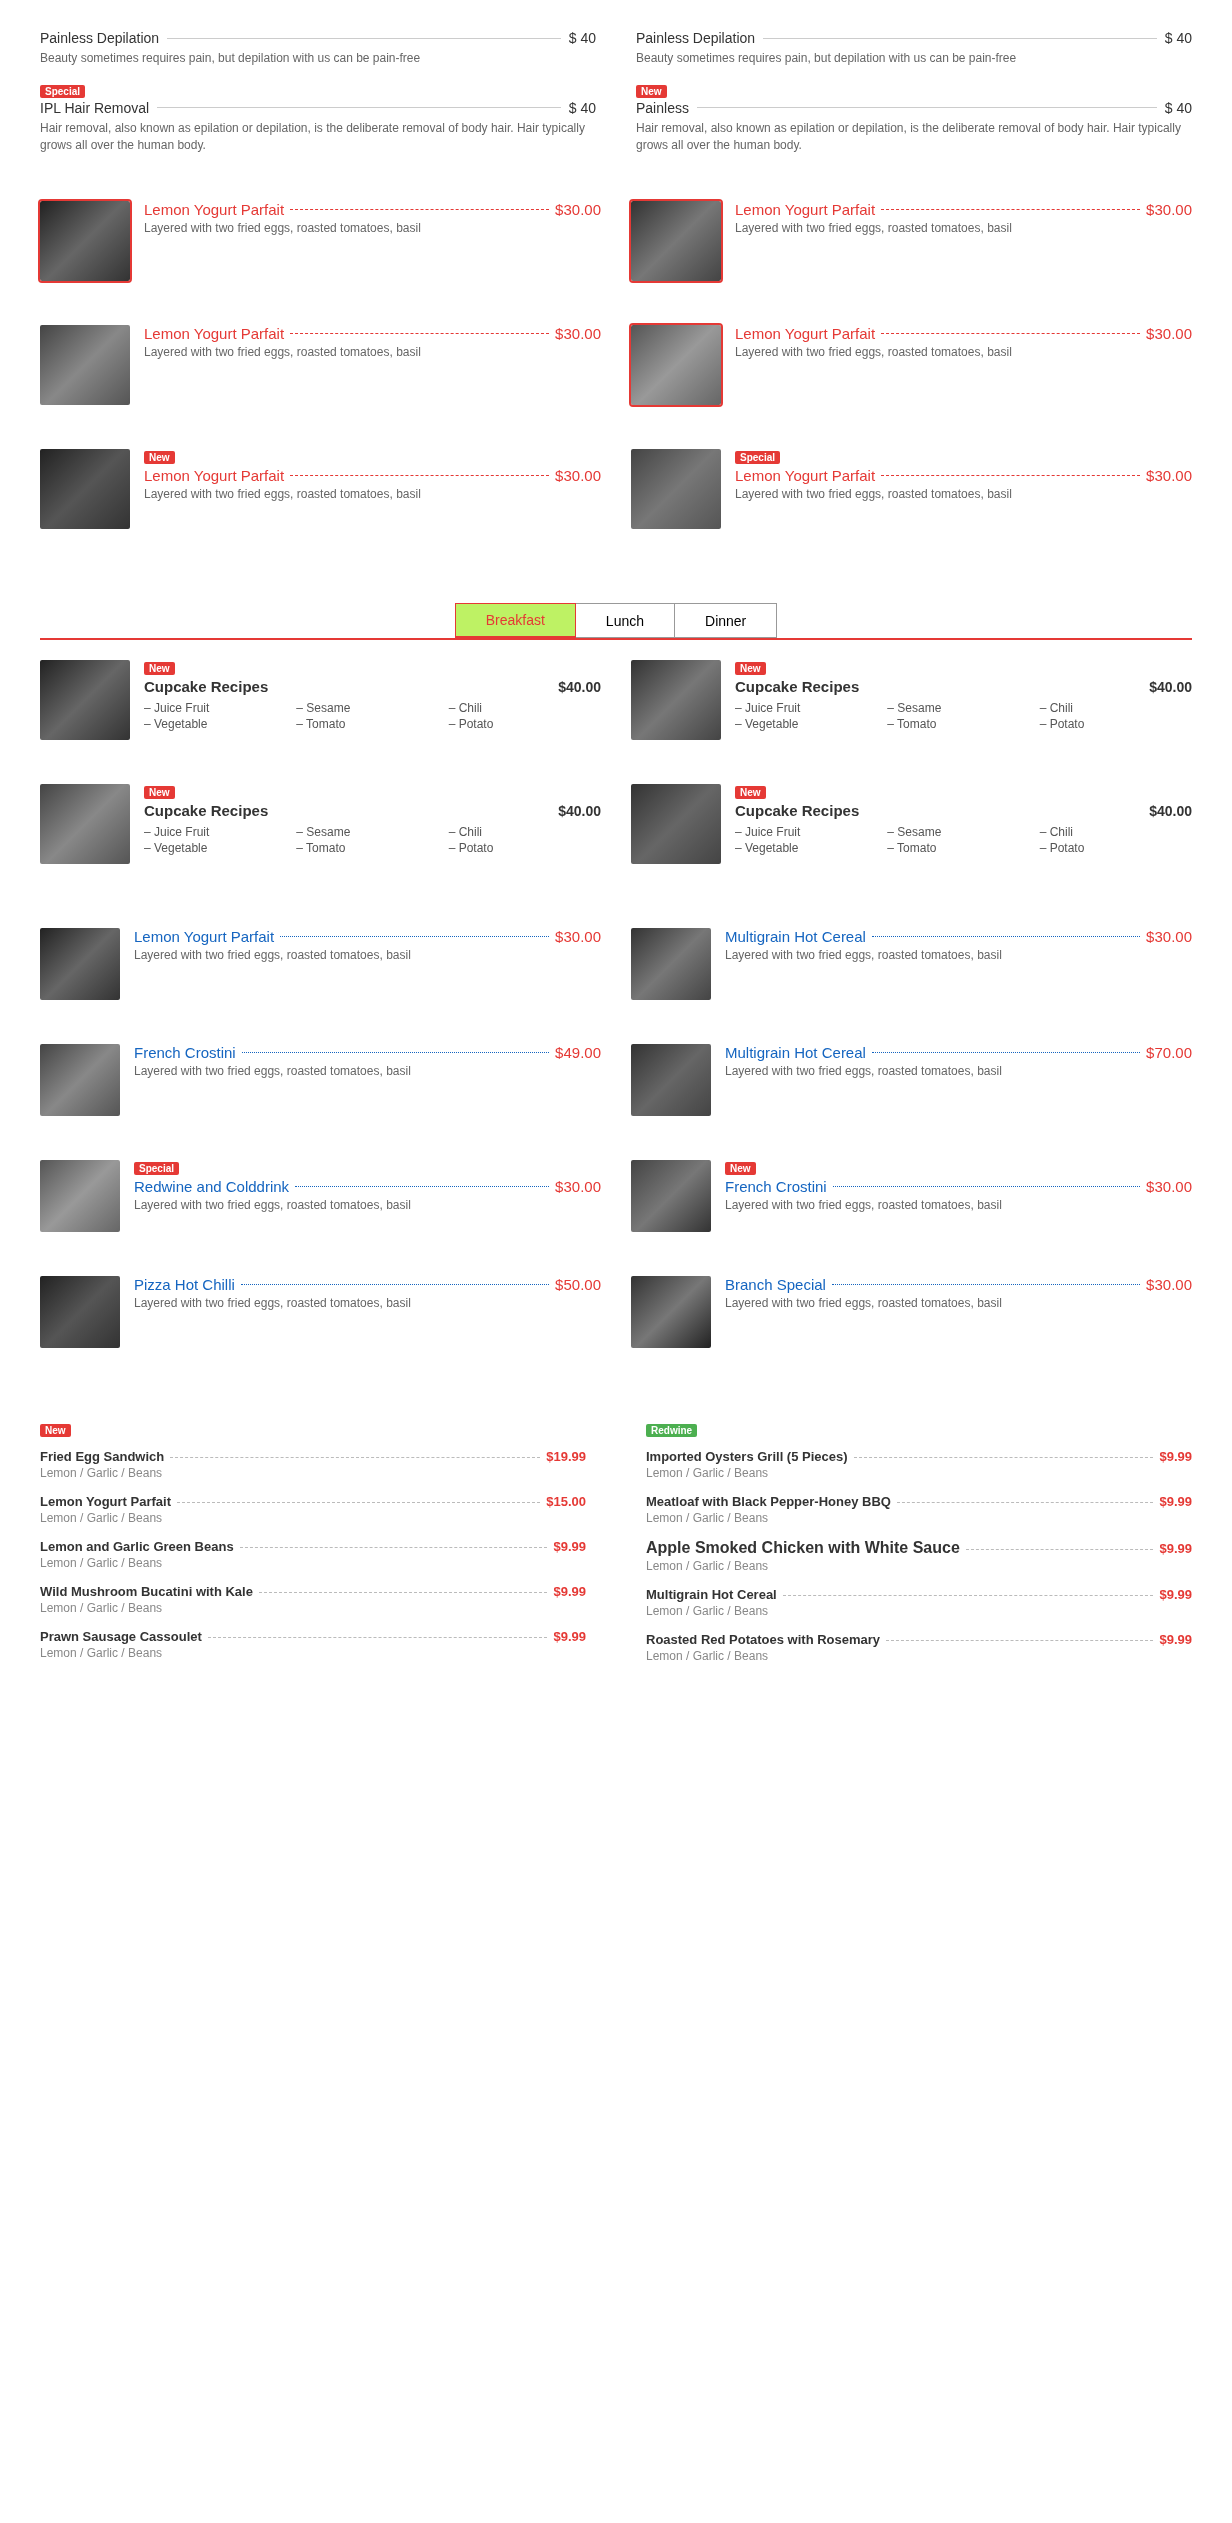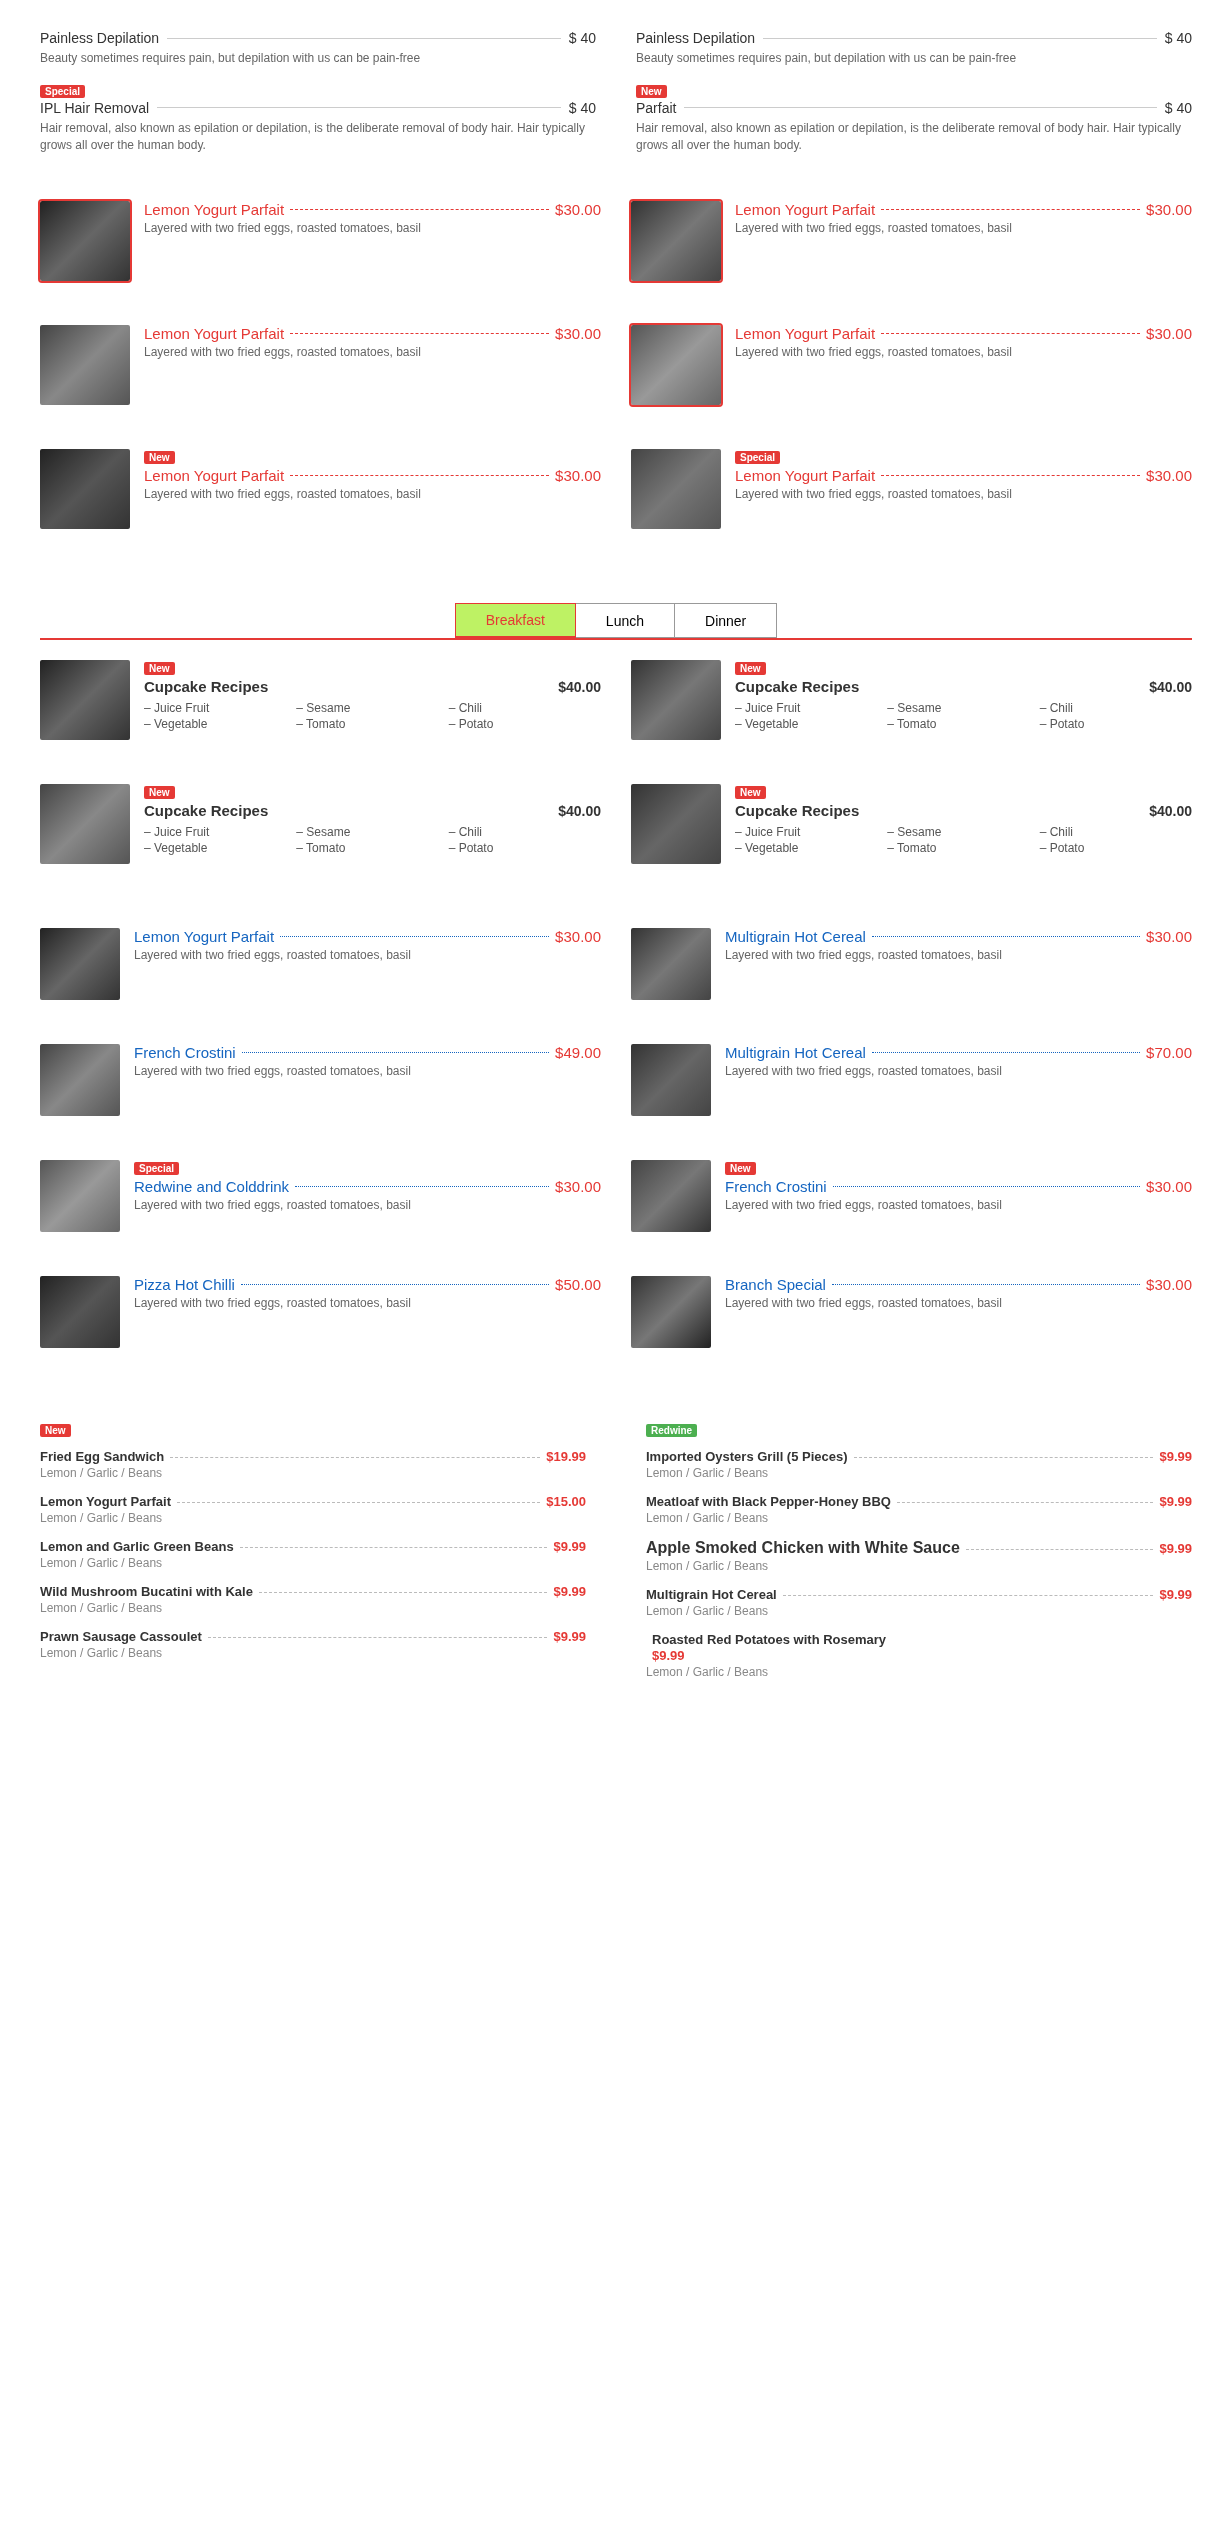--- a/index.html
+++ b/index.html
@@ -42,21 +42,21 @@
         <span style="font-size:14px; font-weight:500;">$ 40</span>
       </div>
       <div style="font-size:12px; color:#666; line-height:1.4;">Beauty sometimes requires pain, but depilation with us can be pain-free</div>
     </div>
 
     <div style="margin-bottom:18px;">
       <div style="display:flex; align-items:center; margin-bottom:2px;">
         <span style="display:inline-block; font-size:10px; font-weight:bold; color:#fff; background:#e53935; padding:1px 5px; border-radius:2px; margin-right:6px;">New</span>
       </div>
       <div style="display:flex; align-items:center; margin-bottom:4px;">
-        <span style="font-size:14px; font-weight:500;">Parfait</span>
+        <span style="font-size:14px; font-weight:500;">Painless</span>
         <span style="flex:1; border-bottom:1px solid #ccc; margin:0 8px;"></span>
         <span style="font-size:14px; font-weight:500;">$ 40</span>
       </div>
       <div style="font-size:12px; color:#666; line-height:1.4;">Hair removal, also known as epilation or depilation, is the deliberate removal of body hair. Hair typically grows all over the human body.</div>
     </div>
   </div>
 </div>
 
 <div style="display:flex; padding:10px 40px 20px; gap:30px; flex-wrap:wrap;">
 
@@ -434,21 +434,21 @@
     <div style="margin-bottom:14px;">
       <div style="display:flex; align-items:baseline;">
         <span style="font-size:13px; font-weight:bold; white-space:nowrap;">Multigrain Hot Cereal</span>
         <span style="flex:1; border-bottom:1px dashed #bbb; margin:0 6px; position:relative; top:-3px;"></span>
         <span style="font-size:13px; font-weight:bold; color:#e53935; white-space:nowrap;">$9.99</span>
       </div>
       <div style="font-size:12px; color:#888; margin-top:2px;">Lemon / Garlic / Beans</div>
     </div>
 
     <div style="margin-bottom:14px;">
-      <div style="display:flex; align-items:baseline;flex-direction:column;">
+      <div style="display:flex; align-items:baseline;">
         <span style="font-size:13px; font-weight:bold; white-space:nowrap;">Roasted Red Potatoes with Rosemary</span>
         <span style="flex:1; border-bottom:1px dashed #bbb; margin:0 6px; position:relative; top:-3px;"></span>
         <span style="font-size:13px; font-weight:bold; color:#e53935; white-space:nowrap;">$9.99</span>
       </div>
       <div style="font-size:12px; color:#888; margin-top:2px;">Lemon / Garlic / Beans</div>
     </div>
   </div>
 </div>
 
 </body></html>

